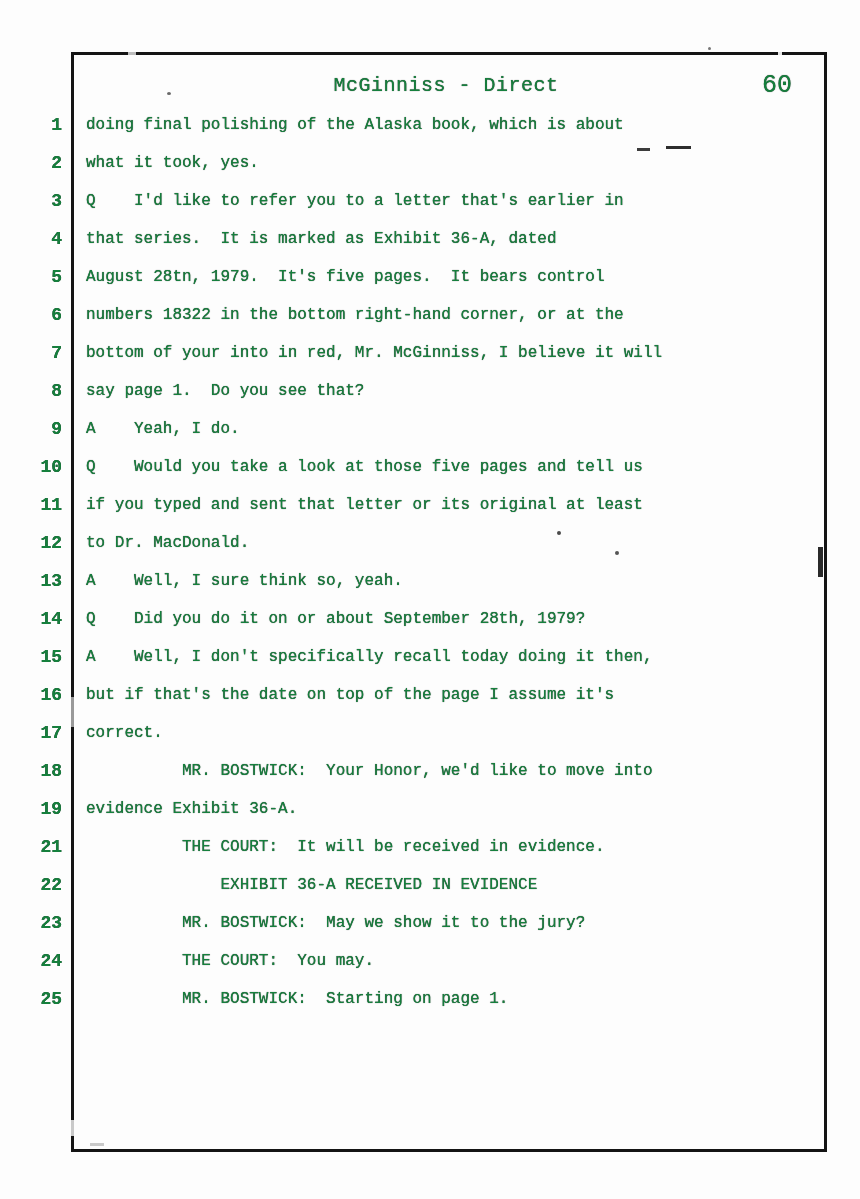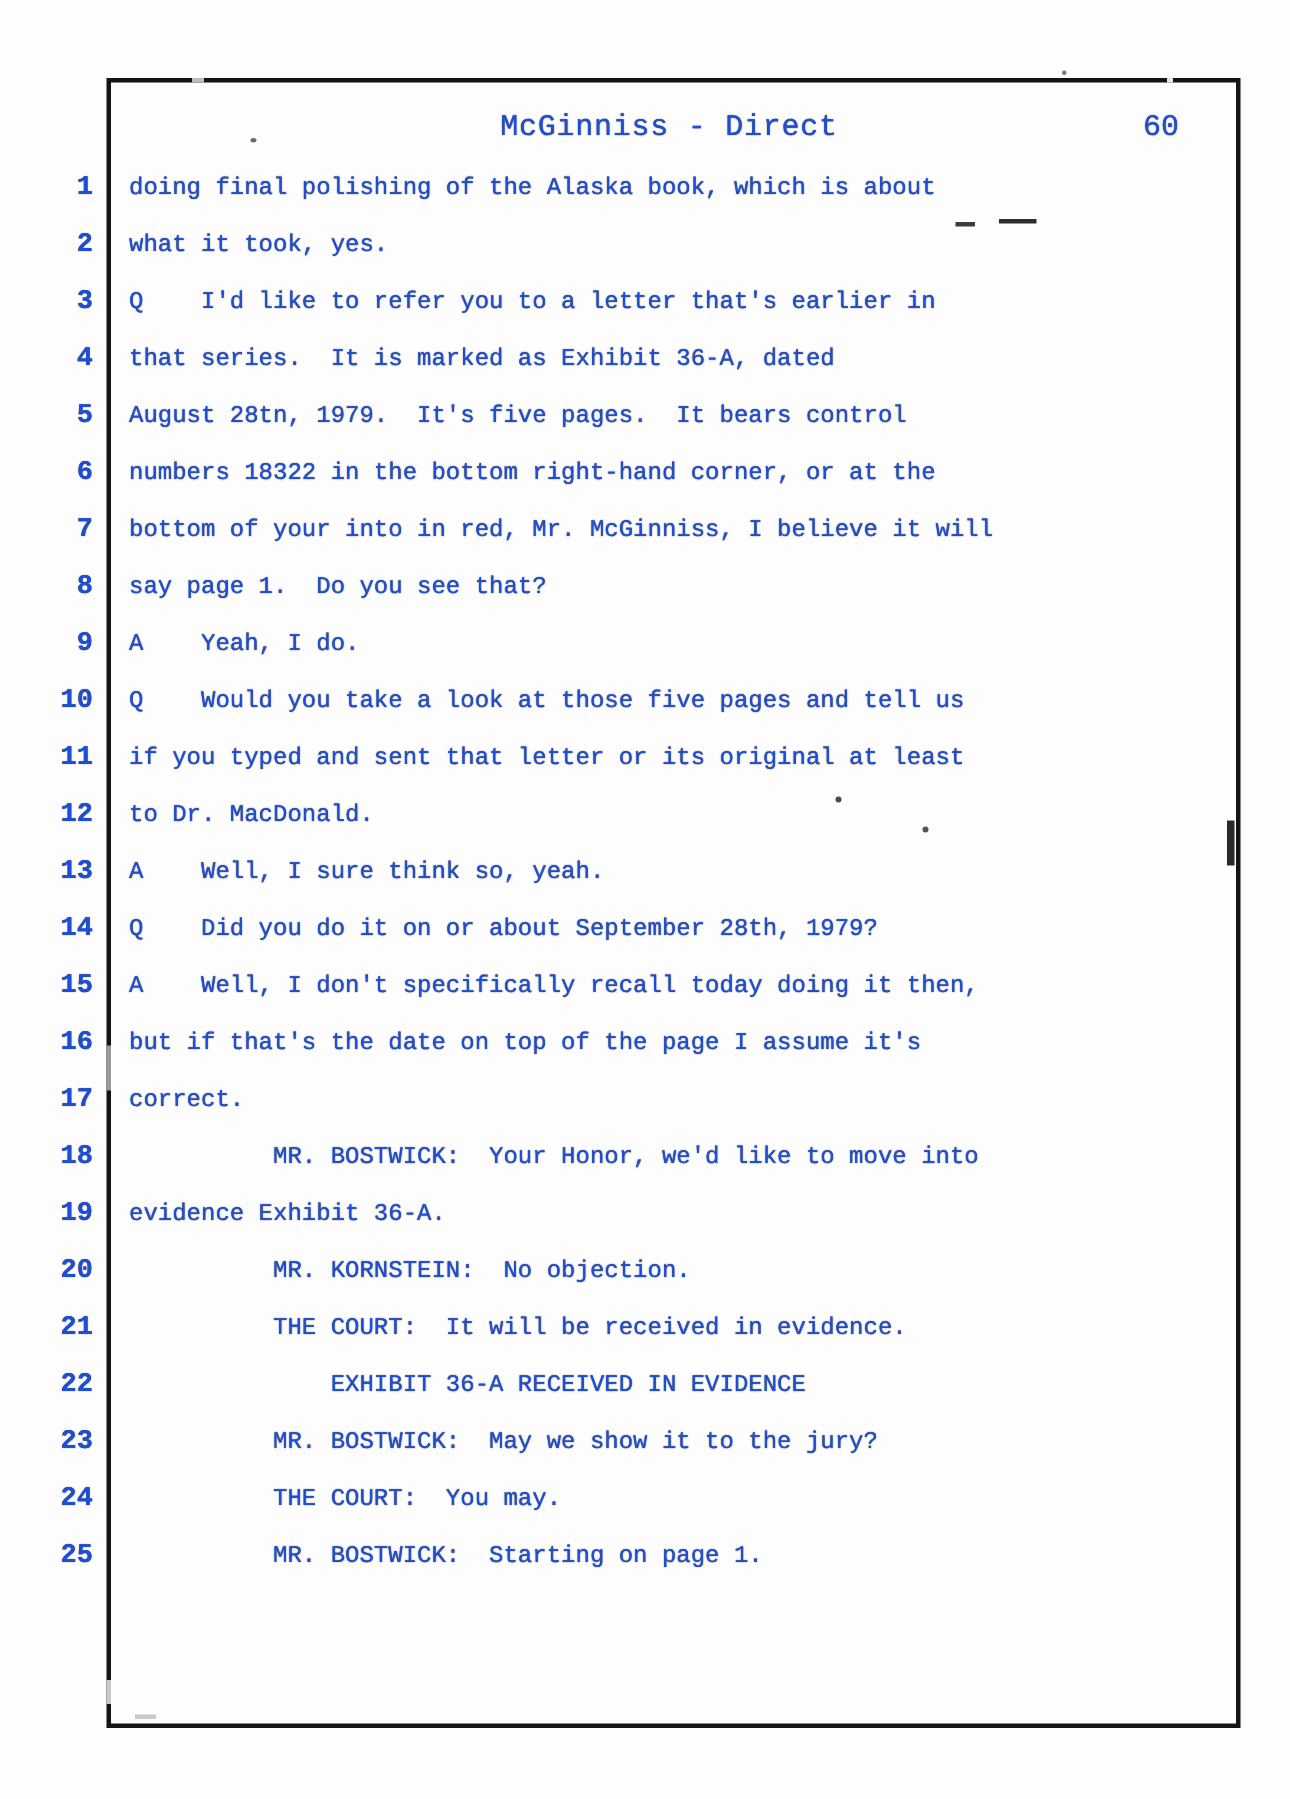--- a/index.html
+++ b/index.html
@@ -7,21 +7,21 @@
     padding: 0;
     background: #ffffff;
   }
   .page {
     position: relative;
     width: 860px;
     height: 1199px;
     background: #fdfdfd;
     overflow: hidden;
     font-family: "Liberation Mono", "DejaVu Sans Mono", monospace;
-    color: #1d4ed8;
+    color: #15803d;
   }
   
   .border-box {
     position: absolute;
     left: 71px;
     top: 52px;
     width: 750px;
     height: 1094px;
     border: 3px solid #141414;
     z-index: 2;
@@ -51,21 +51,21 @@
     font-size: 20px;
     line-height: 24px;
     letter-spacing: 0.5px;
     text-shadow: 0 0 0.8px #222;
     z-index: 1;
   }
   .page-number {
     position: absolute;
     top: 74px;
     left: 762px;
-    font-size: 20px;
+    font-size: 25px;
     line-height: 24px;
     text-shadow: 0 0 0.8px #222;
     z-index: 1;
   }
 
   
   .lines {
     position: absolute;
     left: 0;
     top: 106px;
@@ -208,24 +208,20 @@
     <div class="row">
       <div class="num">18</div>
       <div class="txt">          MR. BOSTWICK:  Your Honor, we'd like to move into</div>
     </div>
 
     <div class="row">
       <div class="num">19</div>
       <div class="txt">evidence Exhibit 36-A.</div>
     </div>
 
-    <div class="row">
-      <div class="num">20</div>
-      <div class="txt">          MR. KORNSTEIN:  No objection.</div>
-    </div>
 
     <div class="row">
       <div class="num">21</div>
       <div class="txt">          THE COURT:  It will be received in evidence.</div>
     </div>
 
     <div class="row">
       <div class="num">22</div>
       <div class="txt">              EXHIBIT 36-A RECEIVED IN EVIDENCE</div>
     </div>

